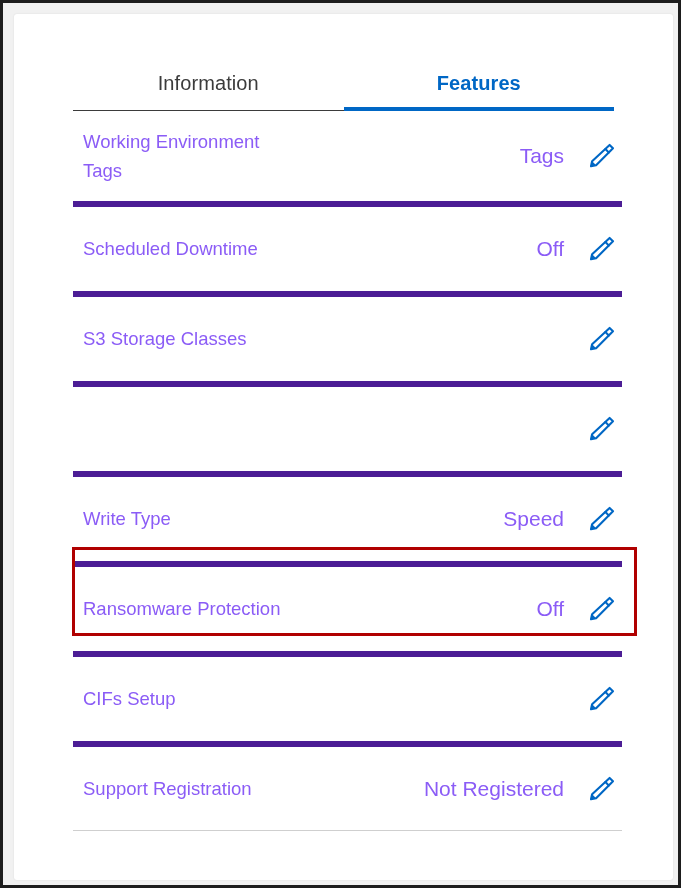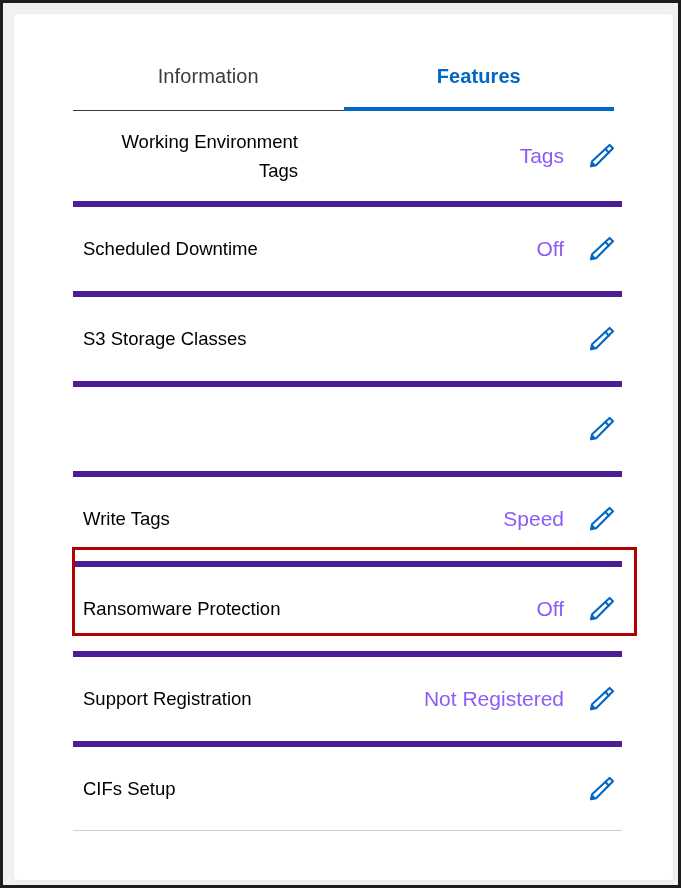--- a/index.html
+++ b/index.html
@@ -47,21 +47,21 @@
     left: 59px;
     top: 45px;
     width: 541px;
     height: 52px;
     display: flex;
   }
   .tab {
     flex: 1 1 0;
     position: relative;
     display: flex;
-    align-items: center;
+    align-items: flex-end;
     justify-content: center;
     cursor: pointer;
     user-select: none;
   }
   .tab-label {
     font-size: 20px;
     letter-spacing: 0.1px;
     line-height: 1;
     padding-bottom: 18px;
   }
@@ -99,25 +99,24 @@
     padding: 0 0 0 10px;
   }
   .feature-row + .feature-row {
     border-top: 6px solid #4c1d95;
   }
   .feature-row:last-child {
     border-bottom: 1px solid #cfcfcf;
   }
   .row-label {
     font-size: 18.5px;
-    color: #000000;
+    color: #8b5cf6;
     line-height: 1.58;
     max-width: 215px;
     flex: 0 0 auto;
-    text-align: right;
   }
   .row-spacer {
     flex: 1 1 auto;
   }
   .row-value {
     font-size: 21px;
     color: #8b5cf6;
     line-height: 1.2;
     text-align: right;
     white-space: nowrap;
@@ -223,21 +222,21 @@
                 <g fill="none" stroke="#0067c5" stroke-width="2.1" stroke-linejoin="round" stroke-linecap="round">
                   <path d="M25.6 5.9 L29.0 9.3 L12.1 26.2 L7.0 27.3 L8.1 22.2 Z"></path>
                   <path d="M21.4 10.1 L24.8 13.5"></path>
                 </g>
                 <path d="M8.1 22.2 L12.1 26.2 L7.0 27.3 Z" fill="#0067c5"></path>
               </svg>
             </span>
           </button>
         </div>
         <div class="feature-row">
-          <div class="row-label">Write Tags</div>
+          <div class="row-label">Write Type</div>
           <div class="row-spacer"></div>
           <div class="row-value">Speed</div>
           <button class="edit-btn">
             <span>
               <svg width="34" height="34" viewBox="0 0 34 34" aria-hidden="true">
                 <g fill="none" stroke="#0067c5" stroke-width="2.1" stroke-linejoin="round" stroke-linecap="round">
                   <path d="M25.6 5.9 L29.0 9.3 L12.1 26.2 L7.0 27.3 L8.1 22.2 Z"></path>
                   <path d="M21.4 10.1 L24.8 13.5"></path>
                 </g>
                 <path d="M8.1 22.2 L12.1 26.2 L7.0 27.3 Z" fill="#0067c5"></path>
@@ -255,39 +254,39 @@
                 <g fill="none" stroke="#0067c5" stroke-width="2.1" stroke-linejoin="round" stroke-linecap="round">
                   <path d="M25.6 5.9 L29.0 9.3 L12.1 26.2 L7.0 27.3 L8.1 22.2 Z"></path>
                   <path d="M21.4 10.1 L24.8 13.5"></path>
                 </g>
                 <path d="M8.1 22.2 L12.1 26.2 L7.0 27.3 Z" fill="#0067c5"></path>
               </svg>
             </span>
           </button>
         </div>
         <div class="feature-row">
+          <div class="row-label">CIFs Setup</div>
+          <div class="row-spacer"></div>
+          <div class="row-value"></div>
+          <button class="edit-btn">
+            <span>
+              <svg width="34" height="34" viewBox="0 0 34 34" aria-hidden="true">
+                <g fill="none" stroke="#0067c5" stroke-width="2.1" stroke-linejoin="round" stroke-linecap="round">
+                  <path d="M25.6 5.9 L29.0 9.3 L12.1 26.2 L7.0 27.3 L8.1 22.2 Z"></path>
+                  <path d="M21.4 10.1 L24.8 13.5"></path>
+                </g>
+                <path d="M8.1 22.2 L12.1 26.2 L7.0 27.3 Z" fill="#0067c5"></path>
+              </svg>
+            </span>
+          </button>
+        </div>
+        <div class="feature-row">
           <div class="row-label">Support Registration</div>
           <div class="row-spacer"></div>
           <div class="row-value">Not Registered</div>
-          <button class="edit-btn">
-            <span>
-              <svg width="34" height="34" viewBox="0 0 34 34" aria-hidden="true">
-                <g fill="none" stroke="#0067c5" stroke-width="2.1" stroke-linejoin="round" stroke-linecap="round">
-                  <path d="M25.6 5.9 L29.0 9.3 L12.1 26.2 L7.0 27.3 L8.1 22.2 Z"></path>
-                  <path d="M21.4 10.1 L24.8 13.5"></path>
-                </g>
-                <path d="M8.1 22.2 L12.1 26.2 L7.0 27.3 Z" fill="#0067c5"></path>
-              </svg>
-            </span>
-          </button>
-        </div>
-        <div class="feature-row">
-          <div class="row-label">CIFs Setup</div>
-          <div class="row-spacer"></div>
-          <div class="row-value"></div>
           <button class="edit-btn">
             <span>
               <svg width="34" height="34" viewBox="0 0 34 34" aria-hidden="true">
                 <g fill="none" stroke="#0067c5" stroke-width="2.1" stroke-linejoin="round" stroke-linecap="round">
                   <path d="M25.6 5.9 L29.0 9.3 L12.1 26.2 L7.0 27.3 L8.1 22.2 Z"></path>
                   <path d="M21.4 10.1 L24.8 13.5"></path>
                 </g>
                 <path d="M8.1 22.2 L12.1 26.2 L7.0 27.3 Z" fill="#0067c5"></path>
               </svg>
             </span>

